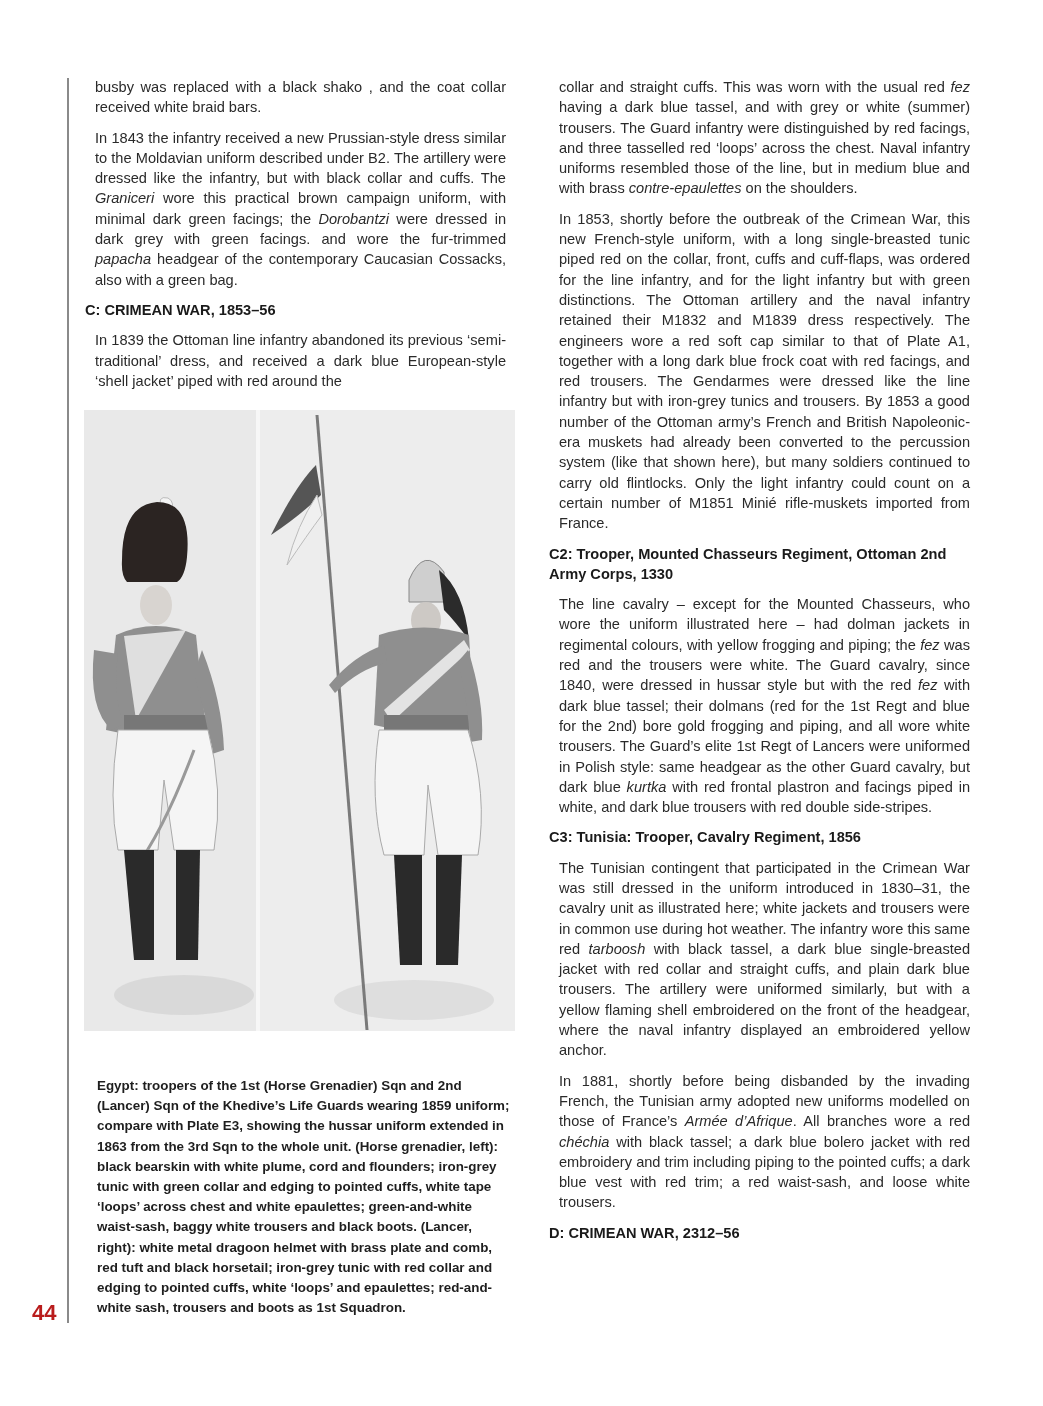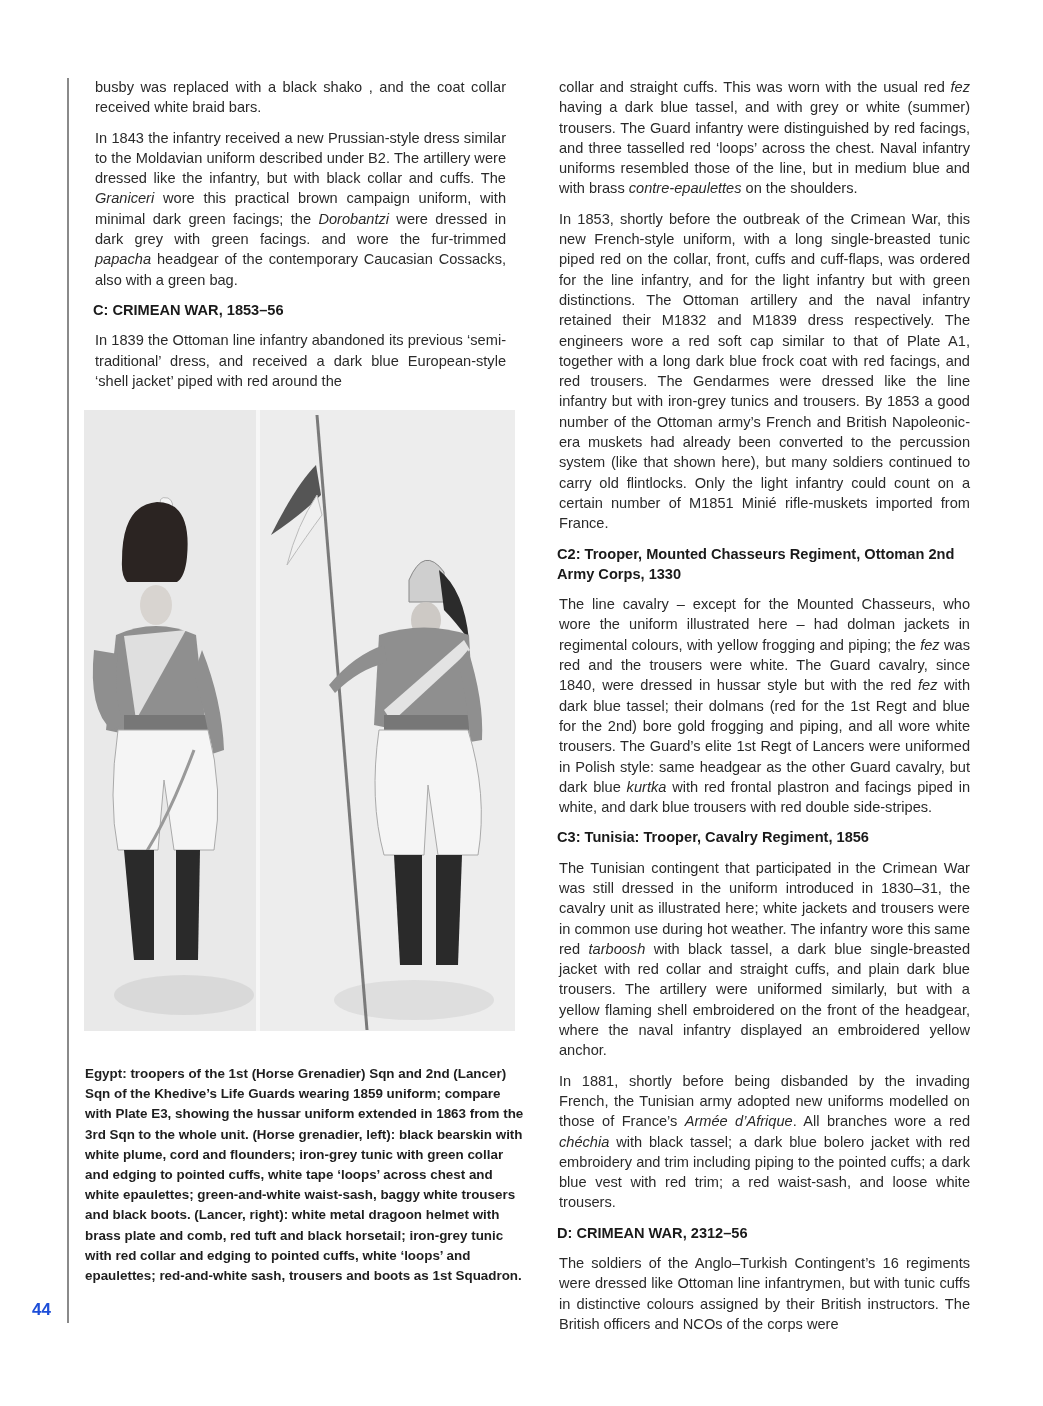--- a/index.html
+++ b/index.html
@@ -6,40 +6,40 @@
   body {
     width: 1043px; height: 1406px; position: relative; overflow: hidden;
     font-family: "Liberation Sans", sans-serif; color: #2a2a2a;
   }
   .rule {
     position: absolute; left: 67px; top: 78px; width: 2px; height: 1245px;
     background: #8a8a8a;
   }
   .page-number {
     position: absolute; left: 32px; top: 1300px; font-weight: bold;
-    font-size: 17px; color: #1d4ed8;
+    font-size: 22px; color: #b91c1c;
   }
   .col { position: absolute; font-size: 14.6px; line-height: 20.3px; text-align: justify; }
   .col-left { left: 85px; top: 67px; width: 431px; }
   .col-right { left: 549px; top: 67px; width: 431px; }
   .col p { margin: 10px; }
-  .col h3 { margin: 8px; font-size: 14.6px; font-weight: bold; color: #1a1a1a; text-align: left; }
+  .col h3 { margin: 0; font-size: 14.6px; font-weight: bold; color: #1a1a1a; text-align: left; }
   .col i { font-style: italic; }
   .figure {
     position: absolute; left: 84px; top: 410px; width: 431px; height: 621px;
     background: #ececec; overflow: hidden;
   }
   .figure .panel-l { position: absolute; left: 0; top: 0; width: 172px; height: 100%; background: #e9e9e9; }
   .figure .panel-r { position: absolute; left: 176px; top: 0; width: 255px; height: 100%; background: #ededed; }
   .figure .divider { position: absolute; left: 172px; top: 0; width: 4px; height: 100%; background: #f7f7f7; }
   .caption {
     position: absolute; left: 85px; top: 1064px; width: 440px;
     font-weight: bold; font-size: 13.4px; line-height: 20.2px; color: #1e1e1e;
   }
-  .caption p { margin: 0; }
+  .caption p { margin: 12px; }
   svg { display: block; }
 </style>
 </head>
 <body>
 
 <div class="rule"></div>
 <div class="page-number">44</div>
 
 <div class="col col-left">
   <p>busby was replaced with a black shako , and the coat collar received white braid bars.</p>
@@ -96,14 +96,13 @@
 
 <div class="col col-right">
   <p><span>collar and straight cuffs. This was worn with the usual red </span><i>fez</i><span> having a dark blue tassel, and with grey or white (summer) trousers. The Guard infantry were distinguished by red facings, and three tasselled red ‘loops’ across the chest. Naval infantry uniforms resembled those of the line, but in medium blue and with brass </span><i>contre-epaulettes</i><span> on the shoulders.</span></p>
   <p>In 1853, shortly before the outbreak of the Crimean War, this new French-style uniform, with a long single-breasted tunic piped red on the collar, front, cuffs and cuff-flaps, was ordered for the line infantry, and for the light infantry but with green distinctions. The Ottoman artillery and the naval infantry retained their M1832 and M1839 dress respectively. The engineers wore a red soft cap similar to that of Plate A1, together with a long dark blue frock coat with red facings, and red trousers. The Gendarmes were dressed like the line infantry but with iron-grey tunics and trousers. By 1853 a good number of the Ottoman army’s French and British Napoleonic-era muskets had already been converted to the percussion system (like that shown here), but many soldiers continued to carry old flintlocks. Only the light infantry could count on a certain number of M1851 Minié rifle-muskets imported from France.</p>
   <h3>C2: Trooper, Mounted Chasseurs Regiment, Ottoman 2nd Army Corps, 1330</h3>
   <p><span>The line cavalry – except for the Mounted Chasseurs, who wore the uniform illustrated here – had dolman jackets in regimental colours, with yellow frogging and piping; the </span><i>fez</i><span> was red and the trousers were white. The Guard cavalry, since 1840, were dressed in hussar style but with the red </span><i>fez</i><span> with dark blue tassel; their dolmans (red for the 1st Regt and blue for the 2nd) bore gold frogging and piping, and all wore white trousers. The Guard’s elite 1st Regt of Lancers were uniformed in Polish style: same headgear as the other Guard cavalry, but dark blue </span><i>kurtka</i><span> with red frontal plastron and facings piped in white, and dark blue trousers with red double side-stripes.</span></p>
   <h3>C3: Tunisia: Trooper, Cavalry Regiment, 1856</h3>
   <p><span>The Tunisian contingent that participated in the Crimean War was still dressed in the uniform introduced in 1830–31, the cavalry unit as illustrated here; white jackets and trousers were in common use during hot weather. The infantry wore this same red </span><i>tarboosh</i><span> with black tassel, a dark blue single-breasted jacket with red collar and straight cuffs, and plain dark blue trousers. The artillery were uniformed similarly, but with a yellow flaming shell embroidered on the front of the headgear, where the naval infantry displayed an embroidered yellow anchor.</span></p>
   <p><span>In 1881, shortly before being disbanded by the invading French, the Tunisian army adopted new uniforms modelled on those of France’s </span><i>Armée d’Afrique</i><span>. All branches wore a red </span><i>chéchia</i><span> with black tassel; a dark blue bolero jacket with red embroidery and trim including piping to the pointed cuffs; a dark blue vest with red trim; a red waist-sash, and loose white trousers.</span></p>
   <h3>D: CRIMEAN WAR, 2312–56</h3>
-  <p>The soldiers of the Anglo–Turkish Contingent’s 16 regiments were dressed like Ottoman line infantrymen, but with tunic cuffs in distinctive colours assigned by their British instructors. The British officers and NCOs of the corps were</p>
 </div>
 
 </body></html>

